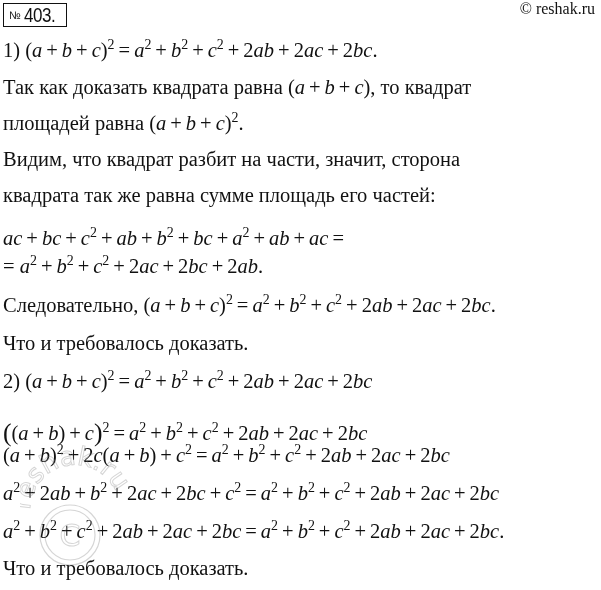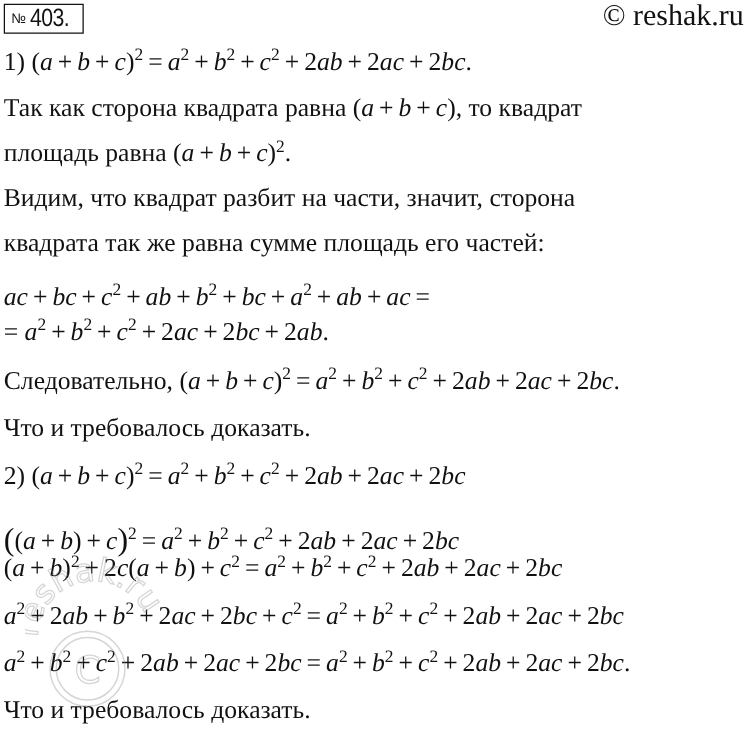--- a/index.html
+++ b/index.html
@@ -12,21 +12,21 @@
     position: absolute; left: 3px; top: 3px; height: 24px;
     border: 1.5px solid #111; box-sizing: border-box;
     padding: 0 5px; display: flex; align-items: center;
     font-family: "Liberation Sans", "DejaVu Sans", sans-serif;
     font-stretch: condensed;
   }
   .task-box .no { font-size: 11px; margin-right: 3px; }
   .task-box .num { font-size: 20px; letter-spacing: -0.5px; transform: scaleX(0.85); transform-origin: left; display:inline-block; }
   .copyright {
     position: absolute; right: 6px; top: 0px;
-    font-size: 24px; color: #111;
+    font-size: 16px; color: #111;
   }
   .line {
     position: absolute; left: 3px; font-size: 20.5px; white-space: nowrap;
     line-height: 24px;
     text-align: right;
   }
   .m { font-style: italic; }
   .r { font-style: normal; }
   sup { font-size: 0.68em; font-style: normal; vertical-align: 0.55em; line-height: 0; }
   .op { padding: 0 4px; font-style: normal; }
@@ -44,26 +44,26 @@
   <span class="num">403.</span>
 </div>
 <div class="copyright">© reshak.ru</div>
 
 <div class="line" style="top:38px">
   <span class="r">1)</span>
   <span class="r"> (</span><span class="m">a</span><span class="op">+</span><span class="m">b</span><span class="op">+</span><span class="m">c</span><span class="r">)</span><sup>2</sup><span class="op">=</span><span class="m">a</span><sup>2</sup><span class="op">+</span><span class="m">b</span><sup>2</sup><span class="op">+</span><span class="m">c</span><sup>2</sup><span class="op">+</span><span class="r">2</span><span class="m">ab</span><span class="op">+</span><span class="r">2</span><span class="m">ac</span><span class="op">+</span><span class="r">2</span><span class="m">bc</span><span class="r">.</span>
 </div>
 
 <div class="line" style="top:75px">
-  <span>Так как сторона квадрата равна</span>
+  <span>Так как доказать квадрата равна</span>
   <span class="r">(</span><span class="m">a</span><span class="op">+</span><span class="m">b</span><span class="op">+</span><span class="m">c</span><span class="r">)</span><span>, то квадрат</span>
 </div>
 
 <div class="line" style="top:111px">
-  <span>площадь равна</span>
+  <span>площадей равна</span>
   <span class="r">(</span><span class="m">a</span><span class="op">+</span><span class="m">b</span><span class="op">+</span><span class="m">c</span><span class="r">)</span><sup>2</sup><span>.</span>
 </div>
 
 <div class="line" style="top:147px">Видим, что квадрат разбит на части, значит, сторона</div>
 
 <div class="line" style="top:183px">квадрата так же равна сумме площадь его частей:</div>
 
 <div class="line" style="top:226px">
   <span class="m">ac</span><span class="op">+</span><span class="m">bc</span><span class="op">+</span><span class="m">c</span><sup>2</sup><span class="op">+</span><span class="m">ab</span><span class="op">+</span><span class="m">b</span><sup>2</sup><span class="op">+</span><span class="m">bc</span><span class="op">+</span><span class="m">a</span><sup>2</sup><span class="op">+</span><span class="m">ab</span><span class="op">+</span><span class="m">ac</span><span class="op">=</span>
 </div>

